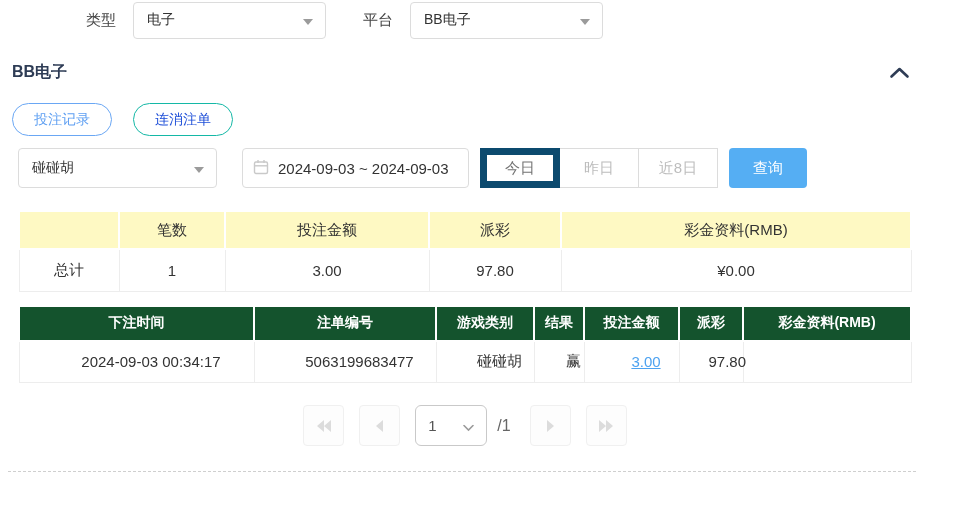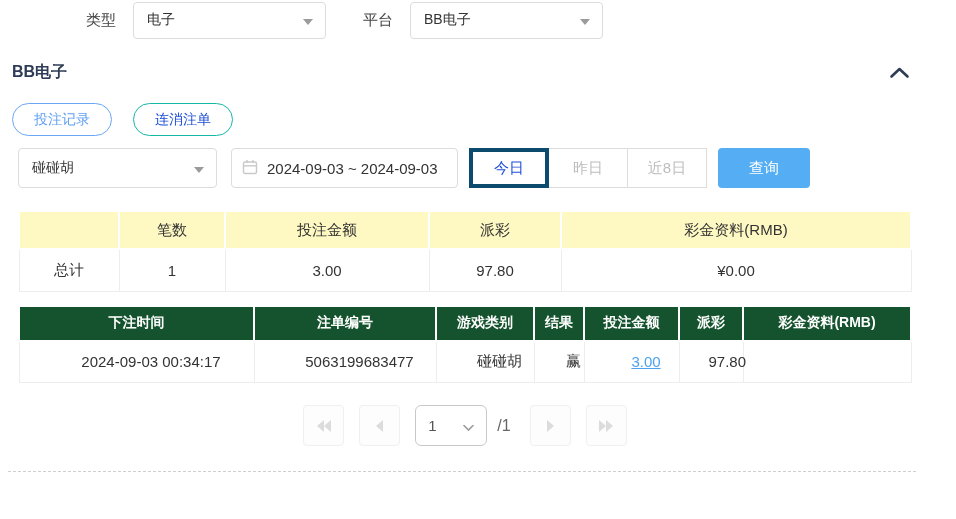--- a/index.html
+++ b/index.html
@@ -26,28 +26,28 @@
   .tabs { display:flex; gap:21px; margin:21px 0 0 12px; }
   .tab { height:33px; padding:0 21px; border-radius:17px; background:#fff;
          font-size:14px; cursor:pointer; }
   .tab.active { border:1px solid #6aa7f4; color:#5e9ff2; }
   .tab.inactive { border:1px solid #14b8a6; color:#1d4ed8; }
 
   
   .query-bar { display:flex; align-items:center; margin:12px 0 0 18px; }
   .select-box.game { width:199px; height:40px; }
   .date-input { display:flex; align-items:center; gap:9px; width:227px; height:40px;
-                border:1px solid #dcdcdc; border-radius:4px; margin-left:14px;
+                border:1px solid #dcdcdc; border-radius:4px; margin-left:25px;
                 padding:0 10px; font-size:15px; color:#333; cursor:pointer; }
   .quick-group { display:flex; margin-left:11px; }
   .quick-btn { width:80px; height:40px; background:#fff; border:1px solid #dcdcdc;
                font-size:15px; color:#bdbdbd; cursor:pointer; }
   .quick-btn + .quick-btn { margin-left:-1px; }
-  .quick-btn.active { border:4px solid #0c4a6e; color:#1d4ed8; position:relative; z-index:2; }
-  .query-btn { width:92px; height:40px; margin-left:11px; border:none; border-radius:4px;
+  .quick-btn.active { border:7px solid #0c4a6e; color:#737373; position:relative; z-index:2; }
+  .query-btn { width:78px; height:40px; margin-left:11px; border:none; border-radius:4px;
                background:#55aef3; color:#fff; font-size:15px; cursor:pointer; }
 
   
   table { border-collapse:collapse; table-layout:fixed; width:894px; margin-left:18px; }
   .summary-table { margin-top:22px; }
   .summary-table th { background:#fef9c3; border:2px solid #fff; height:38px;
                       font-size:15px; font-weight:normal; color:#333; }
   .summary-table td { border:1px solid #ededed; height:42px; text-align:center;
                       font-size:15px; color:#333; }
   .detail-table { margin-top:13px; }

